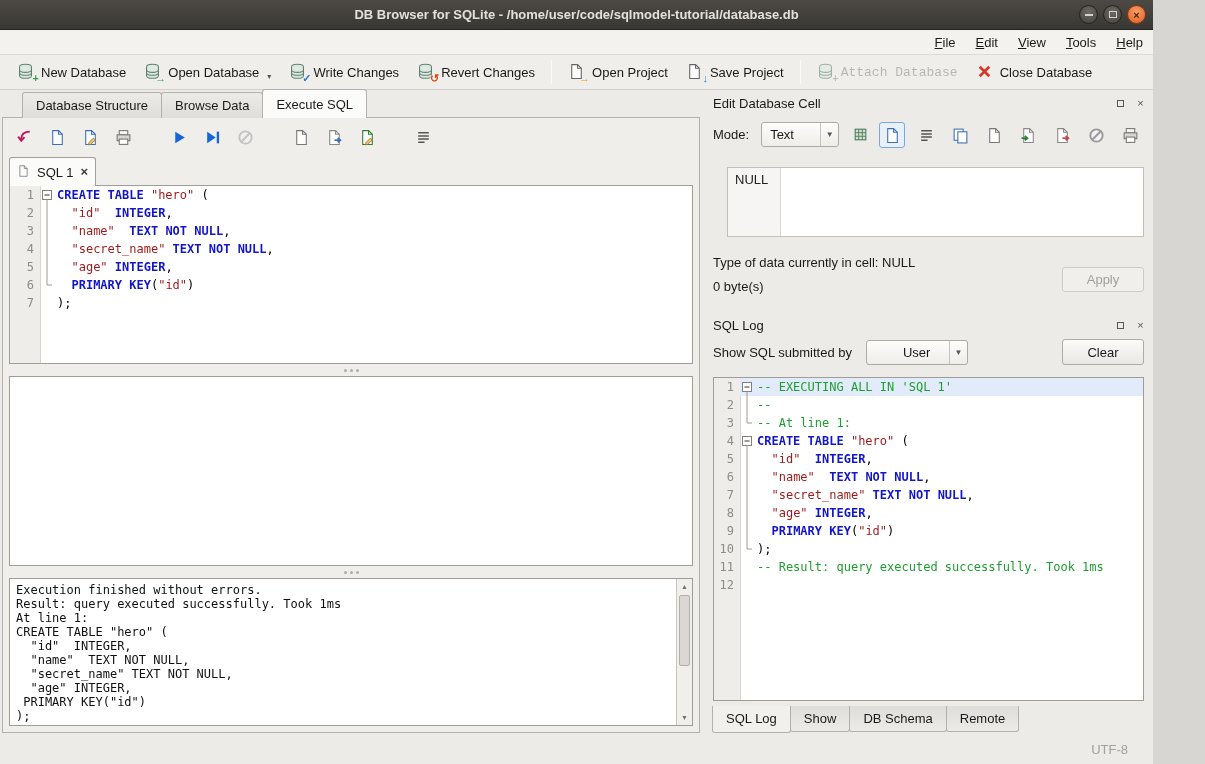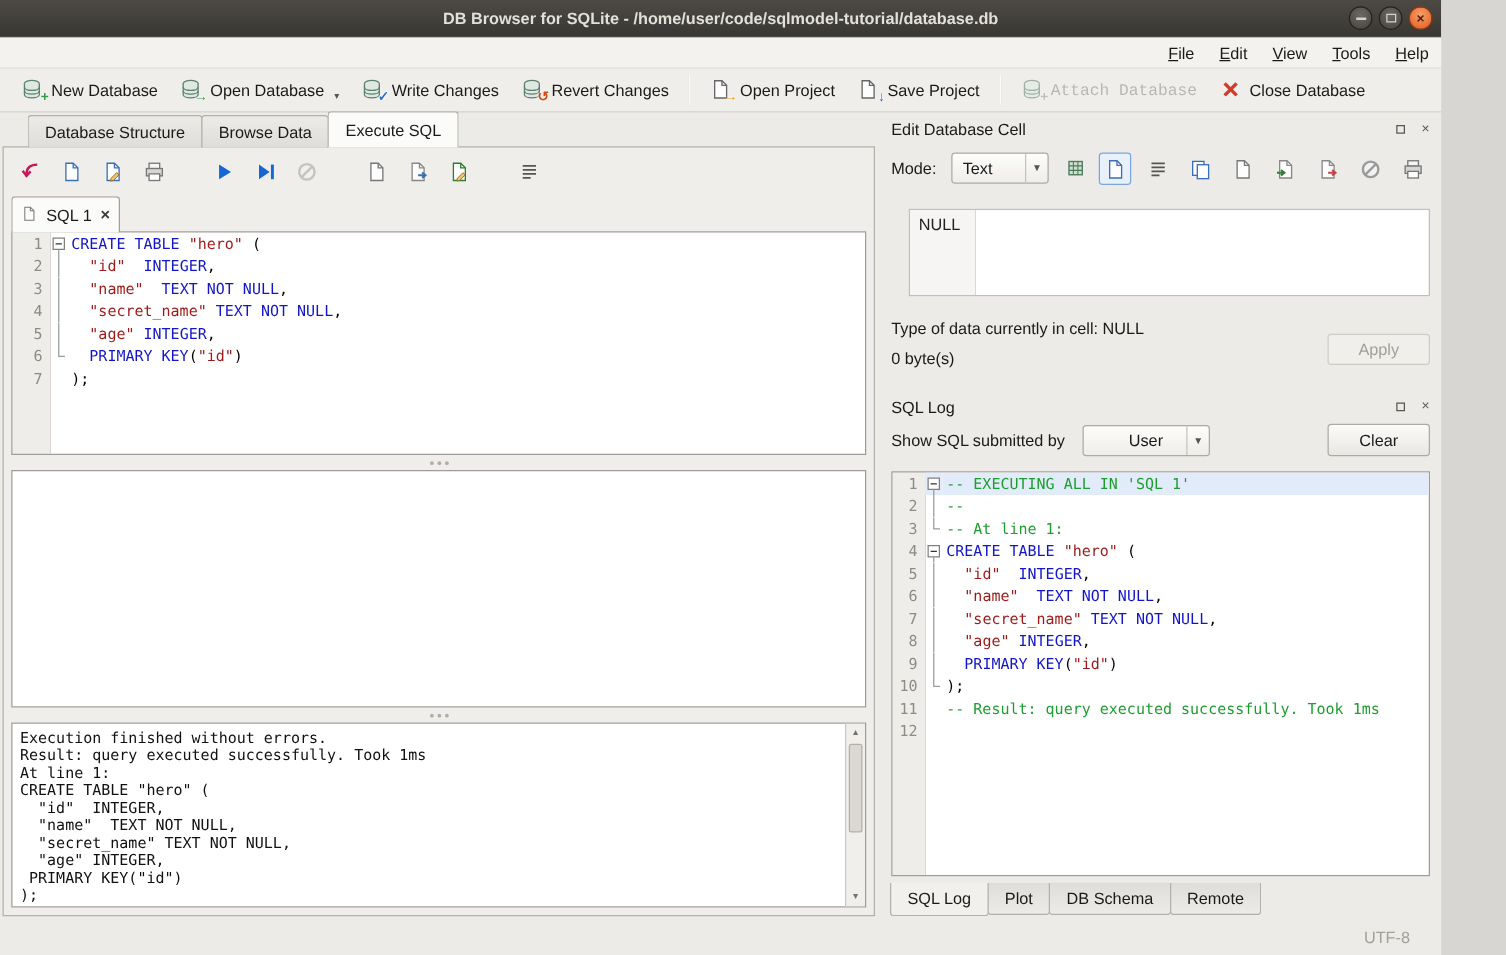--- a/index.html
+++ b/index.html
@@ -46,21 +46,21 @@
   .codebox{position:absolute;background:#fff;border:1px solid #a09d98;overflow:hidden;font-family:"DejaVu Sans Mono",monospace;font-size:12px;}
   .editor-box{left:6px;top:67px;width:684px;height:179px;background-image:linear-gradient(90deg,#efedea 0,#efedea 30px,#d9d6d1 30px,#d9d6d1 31px,#fff 31px);}
   .crow{display:flex;height:18px;line-height:18px;white-space:pre;}
   .ln{flex:none;text-align:right;padding-right:6px;color:#8f8b85;}
   .g31 .ln{width:30px;}
   .g27 .ln{width:26px;}
   .fold{flex:none;width:14px;position:relative;}
   .fold svg{position:absolute;left:0;top:0;}
   .code{flex:1;padding-left:3px;}
   .crow.hl .code,.crow.hl .fold{background:#e2ebf9;}
-  .seg-kw{color:#1316c8;font-weight:normal;}
+  .seg-kw{color:#1316c8;font-weight:bold;}
   .seg-str{color:#9d1a1a;}
   .seg-cm{color:#1e9e30;}
   .seg-pl{color:#000;}
 
   .hsplit{position:absolute;left:6px;width:684px;height:12px;display:flex;align-items:center;justify-content:center;gap:3px;}
   .dot{width:3px;height:3px;background:#b0ada8;border-radius:50%;}
   .results-box{position:absolute;left:6px;top:258px;width:684px;height:190px;background:#fff;border:1px solid #a09d98;}
   .log-box{position:absolute;left:6px;top:460px;width:684px;height:148px;background:#fff;border:1px solid #a09d98;display:flex;}
   .log-text{flex:1;padding:4px 6px;font-family:"DejaVu Sans Mono",monospace;font-size:12px;line-height:14px;white-space:pre;overflow:hidden;color:#111;}
   .log-scroll{width:16px;flex:none;border-left:1px solid #c9c6c1;background:#f1efec;display:flex;flex-direction:column;}
@@ -521,21 +521,21 @@
             </svg></span><span class="code"><span class="seg-pl">  </span><span class="seg-kw">PRIMARY KEY</span><span class="seg-pl">(</span><span class="seg-str">"id"</span><span class="seg-pl">)</span></span></div>
         <div class="crow"><span class="ln">10</span><span class="fold"><svg width="14" height="18">
               <path d="M7 0V9H12" fill="none" stroke="#9a9a9a"></path>
             </svg></span><span class="code"><span class="seg-pl">);</span></span></div>
         <div class="crow"><span class="ln">11</span><span class="fold"></span><span class="code"><span class="seg-cm">-- Result: query executed successfully. Took 1ms</span></span></div>
         <div class="crow"><span class="ln">12</span><span class="fold"></span><span class="code"></span></div>
       </div>
 
     <div class="bottom-tabs" id="bottom-tabs">
         <div class="btab active">SQL Log</div>
-        <div class="btab">Plot</div>
+        <div class="btab">Show</div>
         <div class="btab">DB Schema</div>
         <div class="btab">Remote</div>
       </div>
   </div>
 
   <div class="statusbar">
     <span class="enc">UTF-8</span>
   </div>
 
 </div>

